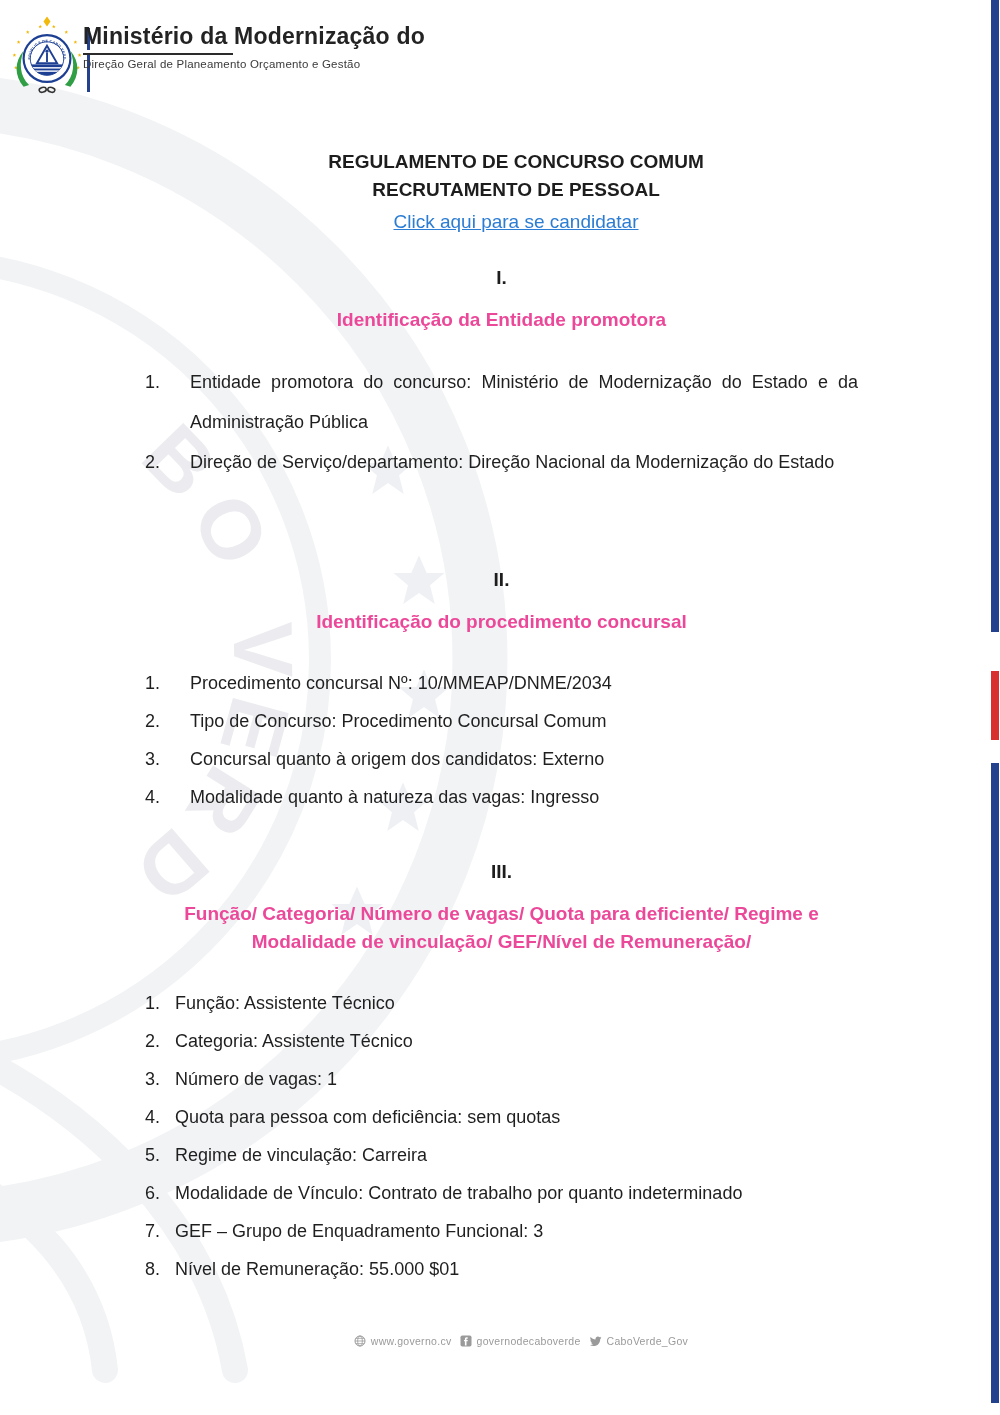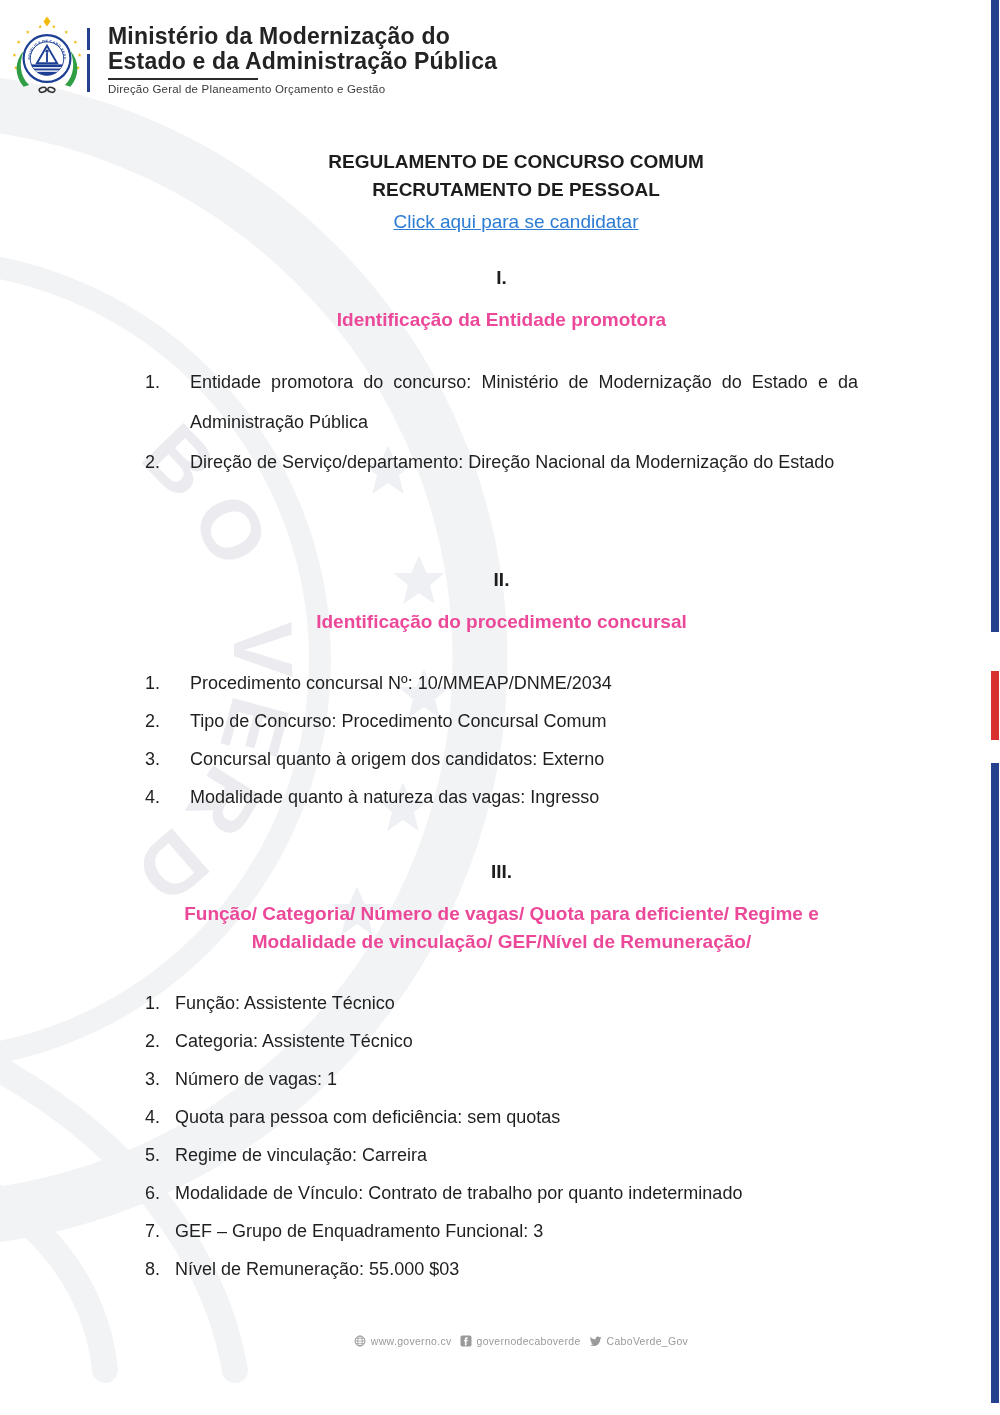--- a/index.html
+++ b/index.html
@@ -5,21 +5,21 @@
   html,body{margin:0;padding:0;background:#fff;}
   #page{position:relative;width:1000px;height:1415px;background:#fff;overflow:hidden;
         font-family:"Liberation Sans",sans-serif;color:#1f1f1f;}
   
   #watermark{position:absolute;left:0;top:0;width:1000px;height:1415px;z-index:0;pointer-events:none;}
   
   .hdr-logo{position:absolute;left:8px;top:14px;width:78px;height:86px;z-index:2;}
   .hdr-sep1,.hdr-sep2{position:absolute;left:87px;width:3px;background:#24418e;z-index:2;}
   .hdr-sep1{top:28px;height:22px;}
   .hdr-sep2{top:54px;height:38px;}
-  .hdr-text{position:absolute;left:108px;top:24px;z-index:2;}
+  .hdr-text{position:absolute;left:83px;top:24px;z-index:2;}
   .hdr-name{font-size:23px;font-weight:bold;line-height:25px;color:#232323;letter-spacing:0.2px;}
   .hdr-rule{width:150px;border-top:2px solid #2b2b2b;margin:4px 0 3px 0;}
   .hdr-dept{font-size:11.5px;color:#3a3a3a;letter-spacing:0.2px;}
   
   .title-block{position:absolute;left:16px;top:148px;width:100%;text-align:center;z-index:2;}
   .title-line{font-size:19px;font-weight:bold;line-height:28px;color:#1d1d1d;}
   .apply-link{display:inline-block;margin-top:5px;font-size:19px;line-height:26px;color:#2b7cd3;
               text-decoration:underline;cursor:pointer;}
   
   .section{position:absolute;left:145px;width:713px;z-index:2;}
@@ -115,21 +115,20 @@
     <path d="M80,92 C92,78 92,60 80,46 C86,62 85,78 73,90 Z" fill="#2f9e44"></path>
     <g fill="none" stroke="#333" stroke-width="2">
       <ellipse cx="44.5" cy="96" rx="4.6" ry="3.1" transform="rotate(-14 44.5 96)"></ellipse>
       <ellipse cx="55.5" cy="96" rx="4.6" ry="3.1" transform="rotate(14 55.5 96)"></ellipse>
     </g>
   </svg>
   <div class="hdr-sep1"></div>
   <div class="hdr-sep2"></div>
   <div class="hdr-text">
     <div class="hdr-name">Ministério da Modernização do</div>
-    <div class="hdr-name">Estado e da Administração Pública</div>
     <div class="hdr-rule"></div>
     <div class="hdr-dept">Direção Geral de Planeamento Orçamento e Gestão</div>
   </div>
 
   <div class="title-block">
     <div class="title-line">REGULAMENTO DE CONCURSO COMUM</div>
     <div class="title-line">RECRUTAMENTO DE PESSOAL</div>
     <div><a class="apply-link">Click aqui para se candidatar</a></div>
   </div>
 
@@ -198,21 +197,21 @@
       <div class="item">
         <span class="num">6.</span>
         <div class="body"><b>Modalidade de Vínculo:</b><span> Contrato de trabalho por quanto indeterminado</span></div>
       </div>
       <div class="item">
         <span class="num">7.</span>
         <div class="body"><b>GEF – Grupo de Enquadramento Funcional</b><span>: 3</span></div>
       </div>
       <div class="item">
         <span class="num">8.</span>
-        <div class="body"><b>Nível de Remuneração</b><span>: 55.000 $03</span></div>
+        <div class="body"><b>Nível de Remuneração</b><span>: 55.000 $01</span></div>
       </div>
     </div>
   </div>
 
   <div class="footer">
     <span class="f-item">
       <svg width="12" height="12" viewBox="0 0 12 12" aria-hidden="true">
         <circle cx="6" cy="6" r="5" fill="none" stroke="#9a9a9a" stroke-width="1"></circle>
         <ellipse cx="6" cy="6" rx="2.3" ry="5" fill="none" stroke="#9a9a9a" stroke-width="0.8"></ellipse>
         <path d="M1 6h10M1.8 3.3h8.4M1.8 8.7h8.4" stroke="#9a9a9a" stroke-width="0.8" fill="none"></path>

